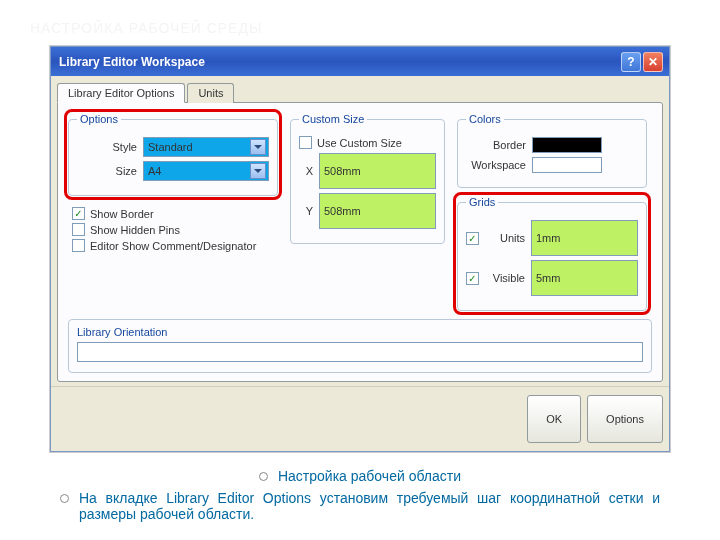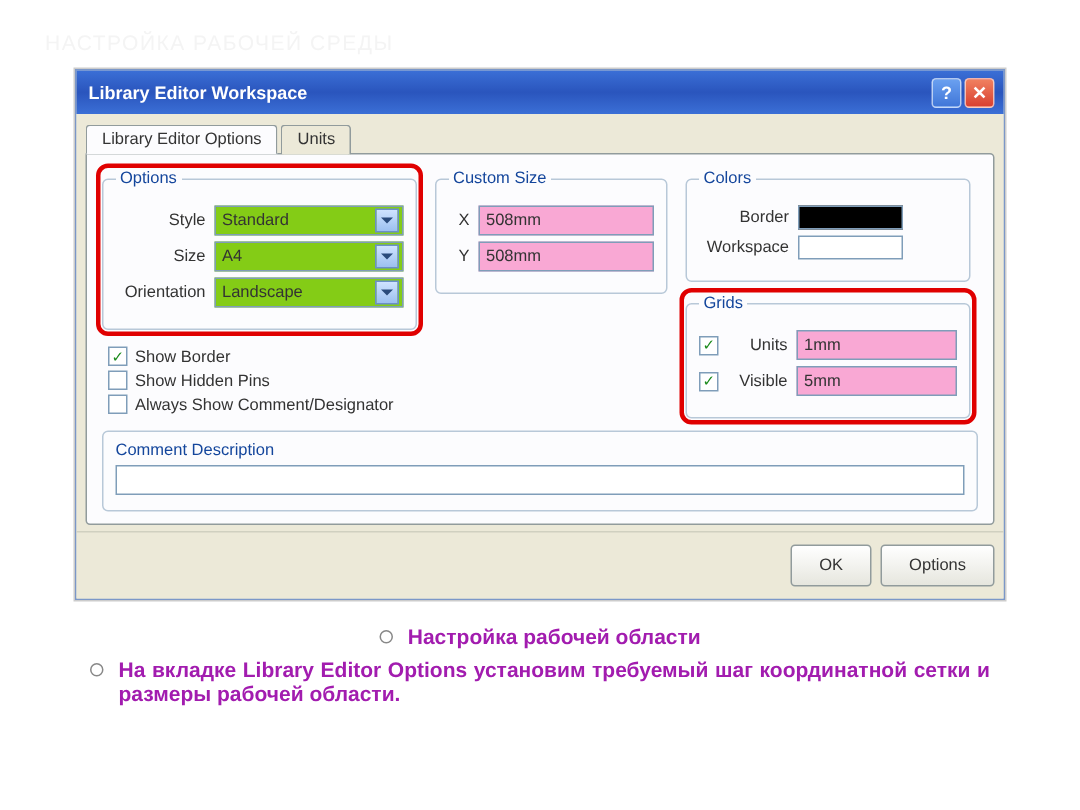--- a/index.html
+++ b/index.html
@@ -88,41 +88,41 @@
     gap: 6px;
     margin: 4px 0;
     text-align: right;
   }
   .field-row label { width: 60px; }
   .combo {
     flex: 1;
     display: flex;
     align-items: center;
     border: 1px solid #7f9db9;
-    background: #84cc16;
+    background: #0ea5e9;
     height: 20px;
     padding: 0 2px 0 4px;
   }
   .combo-arrow {
     width: 16px; height: 16px;
     background: linear-gradient(#cfe3ff,#9cc0f0);
     border: 1px solid #6a8fc8;
     margin-left: auto;
     display: flex; align-items: center; justify-content: center;
   }
   .combo-arrow::after {
     content: "";
     border-left: 4px solid transparent;
     border-right: 4px solid transparent;
     border-top: 4px solid #2a4b7c;
   }
   .text-input {
     border: 1px solid #7f9db9;
-    background: #f9a8d4;
-    height: 20px;
+    background: #bef264;
+    height: 36px;
     padding: 0 4px;
     display: flex;
     align-items: center;
     flex: 1;
   }
   .check-row {
     display: flex;
     align-items: center;
     gap: 5px;
     margin: 3px 0;
@@ -158,29 +158,28 @@
     display: flex;
     justify-content: flex-end;
     gap: 6px;
     padding: 8px 6px 8px 6px;
     background: #ece9d8;
     border-top: 1px solid #d0d0c0;
   }
   .btn {
     border: 1px solid #919b9c;
     background: linear-gradient(#fff,#e6e6de);
-    padding: 7px 18px;
+    padding: 17px 18px;
     border-radius: 3px;
     font-size: 11px;
   }
   .bullets {
     margin: 16px 30px 0 30px;
     font-size: 14px;
-    color: #a21caf;
-    font-weight: bold;
+    color: #0369a1;
   }
   .bullet {
     display: flex;
     align-items: flex-start;
     gap: 10px;
     margin: 6px 0;
   }
   .bullet.center { justify-content: center; }
   .bullet.justify .txt { text-align: justify; flex: 1; }
   .disc {
@@ -221,47 +220,44 @@
                 <div class="combo-arrow"></div>
               </div>
             </div>
             <div class="field-row">
               <label>Size</label>
               <div class="combo">
                 <span>A4</span>
                 <div class="combo-arrow"></div>
               </div>
             </div>
-            <div class="field-row">
-              <label>Orientation</label>
-              <div class="combo">
-                <span>Landscape</span>
-                <div class="combo-arrow"></div>
-              </div>
-            </div>
           </fieldset>
           <div style="padding:0 4px;">
             <div class="check-row">
               <div class="checkbox">✓</div>
               <span>Show Border</span>
             </div>
             <div class="check-row">
               <div class="checkbox"></div>
               <span>Show Hidden Pins</span>
             </div>
             <div class="check-row">
               <div class="checkbox"></div>
-              <span>Always Show Comment/Designator</span>
+              <span>Editor Show Comment/Designator</span>
             </div>
           </div>
         </div>
 
         <div class="col mid">
           <fieldset>
             <legend>Custom Size</legend>
+            <div class="check-row">
+              <div class="checkbox"></div>
+              <span>Use Custom Size</span>
+            </div>
             <div class="field-row">
               <label style="width:14px">X</label>
               <div class="text-input">
                   <span>508mm</span>
                 </div>
             </div>
             <div class="field-row">
               <label style="width:14px">Y</label>
               <div class="text-input">
                   <span>508mm</span>
@@ -296,21 +292,21 @@
               <label style="width:40px">Visible</label>
               <div class="text-input">
                   <span>5mm</span>
                 </div>
             </div>
           </fieldset>
         </div>
       </div>
 
       <div class="lib-desc">
-        <div class="title">Comment Description</div>
+        <div class="title">Library Orientation</div>
         <div class="big-input"></div>
       </div>
     </div>
   </div>
   <div class="button-row">
     <div class="btn">OK</div>
     <div class="btn">Options</div>
   </div>
 </div>
 

